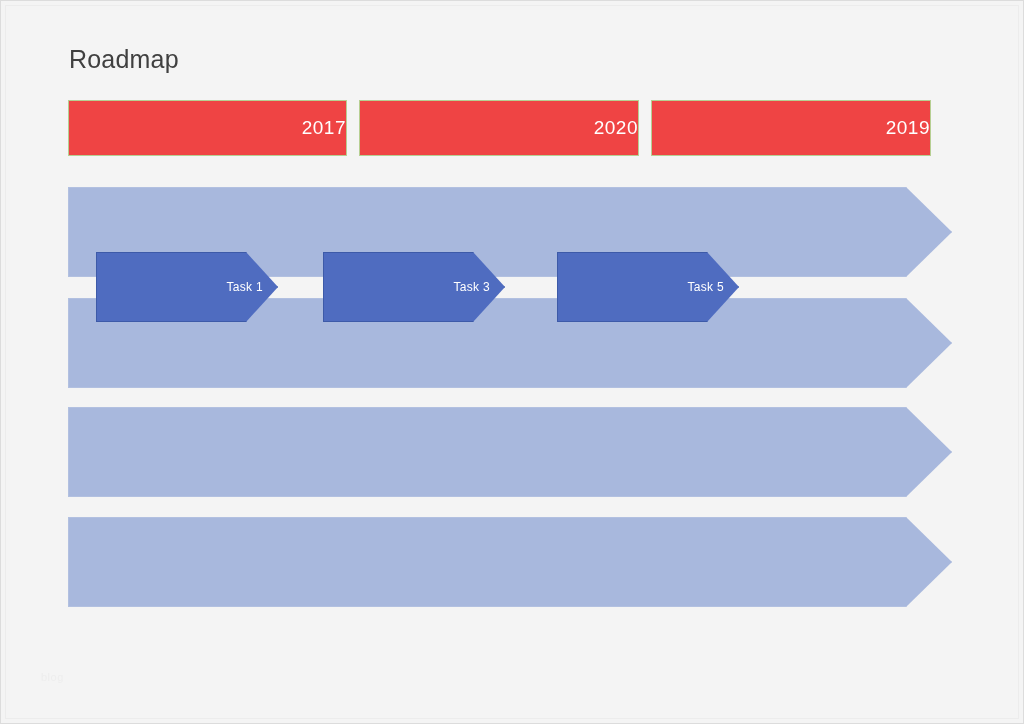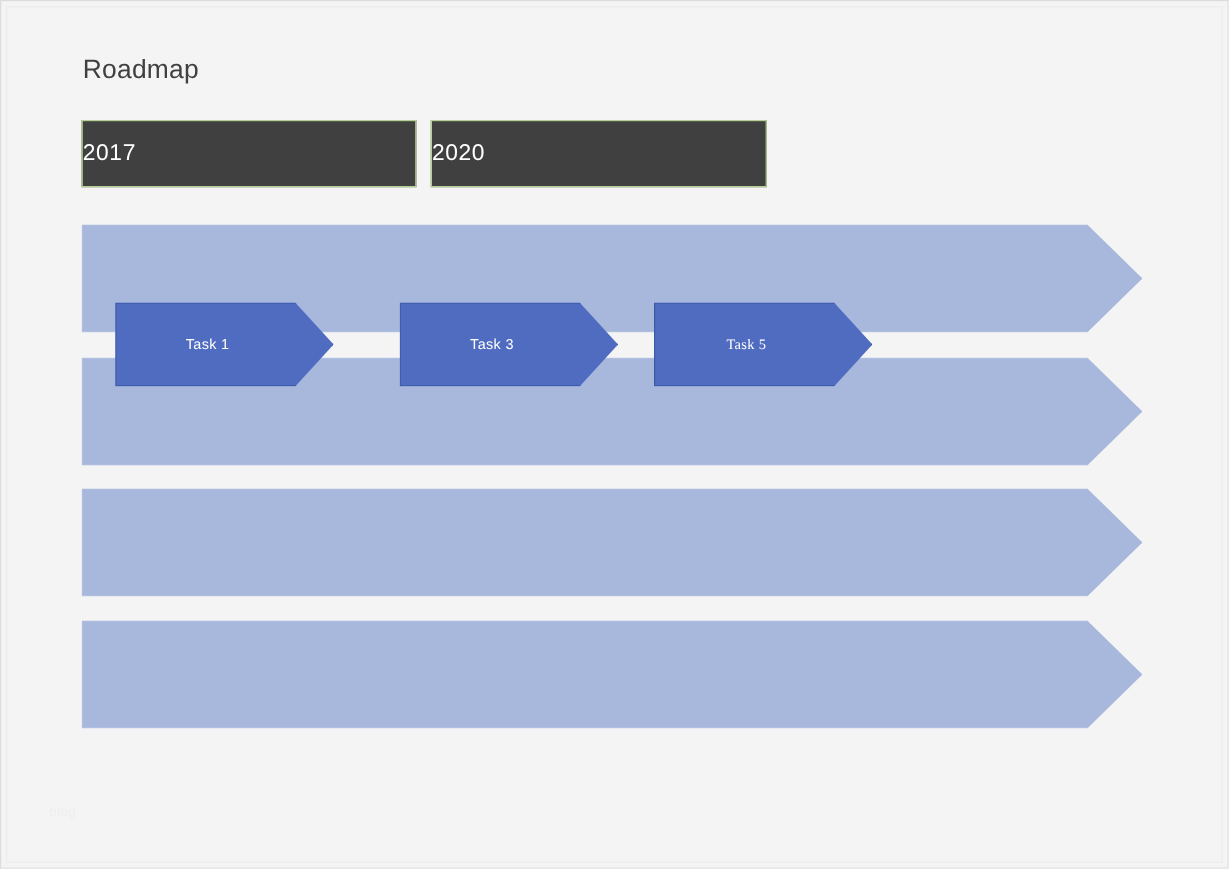--- a/index.html
+++ b/index.html
@@ -30,36 +30,36 @@
     bottom: 4px;
     border: 1px solid #ececec;
     pointer-events: none;
   }
 
   
   #page-title {
     position: absolute;
     left: 68px;
     top: 44px;
-    font-size: 22px;
+    font-size: 25px;
     color: #404040;
     letter-spacing: 0.2px;
     white-space: nowrap;
   }
 
   
   .year-bar {
     position: absolute;
     height: 56px;
-    background: #404040;
+    background: #ef4444;
     border: 1px solid #b6cf92;
     box-sizing: border-box;
     display: flex;
     align-items: center;
-    justify-content: flex-start;
+    justify-content: flex-end;
     color: #ffffff;
     font-size: 19px;
     letter-spacing: 0.5px;
   }
 
   
   .lane {
     position: absolute;
     left: 67px;
     height: 90px;
@@ -74,21 +74,21 @@
   .task {
     position: absolute;
     height: 70px;
     background: #4f6cc0;
     border: 1px solid #3d5aa8;
     box-sizing: border-box;
     -webkit-clip-path: polygon(0 0, calc(100% - 32px) 0, 100% 50%, calc(100% - 32px) 100%, 0 100%);
     clip-path: polygon(0 0, calc(100% - 32px) 0, 100% 50%, calc(100% - 32px) 100%, 0 100%);
     display: flex;
     align-items: center;
-    justify-content: center;
+    justify-content: flex-end;
     color: #ffffff;
     font-size: 12px;
     letter-spacing: 0.3px;
   }
   .task-label {
     
     transform: translateX(-14px);
     white-space: nowrap;
   }
 
@@ -116,30 +116,33 @@
   <div class="lane" style="top:297px; width:884px;"></div>
   <div class="lane" style="top:406px; width:884px;"></div>
   <div class="lane" style="top:516px; width:884px;"></div>
 
   <div class="year-bar" style="left:67px; top:99px; width:279px;">
     <span>2017</span>
   </div>
   <div class="year-bar" style="left:358px; top:99px; width:280px;">
     <span>2020</span>
   </div>
+  <div class="year-bar" style="left:650px; top:99px; width:280px;">
+    <span>2019</span>
+  </div>
 
   <div class="task" style="left:95px; top:251px; width:182px;">
     <span class="task-label">Task 1</span>
   </div>
 
-  <div class="task" style="left:322px; top:251px; width:182px;margin-left:10px;">
+  <div class="task" style="left:322px; top:251px; width:182px;">
     <span class="task-label">Task 3</span>
   </div>
 
-  <div class="task" style="left:544px; top:251px; width:182px;font-family:Liberation Serif, serif;">
+  <div class="task" style="left:556px; top:251px; width:182px;">
     <span class="task-label">Task 5</span>
   </div>
 
 
 
 
   <div id="watermark">blog</div>
 
 </div>
 

